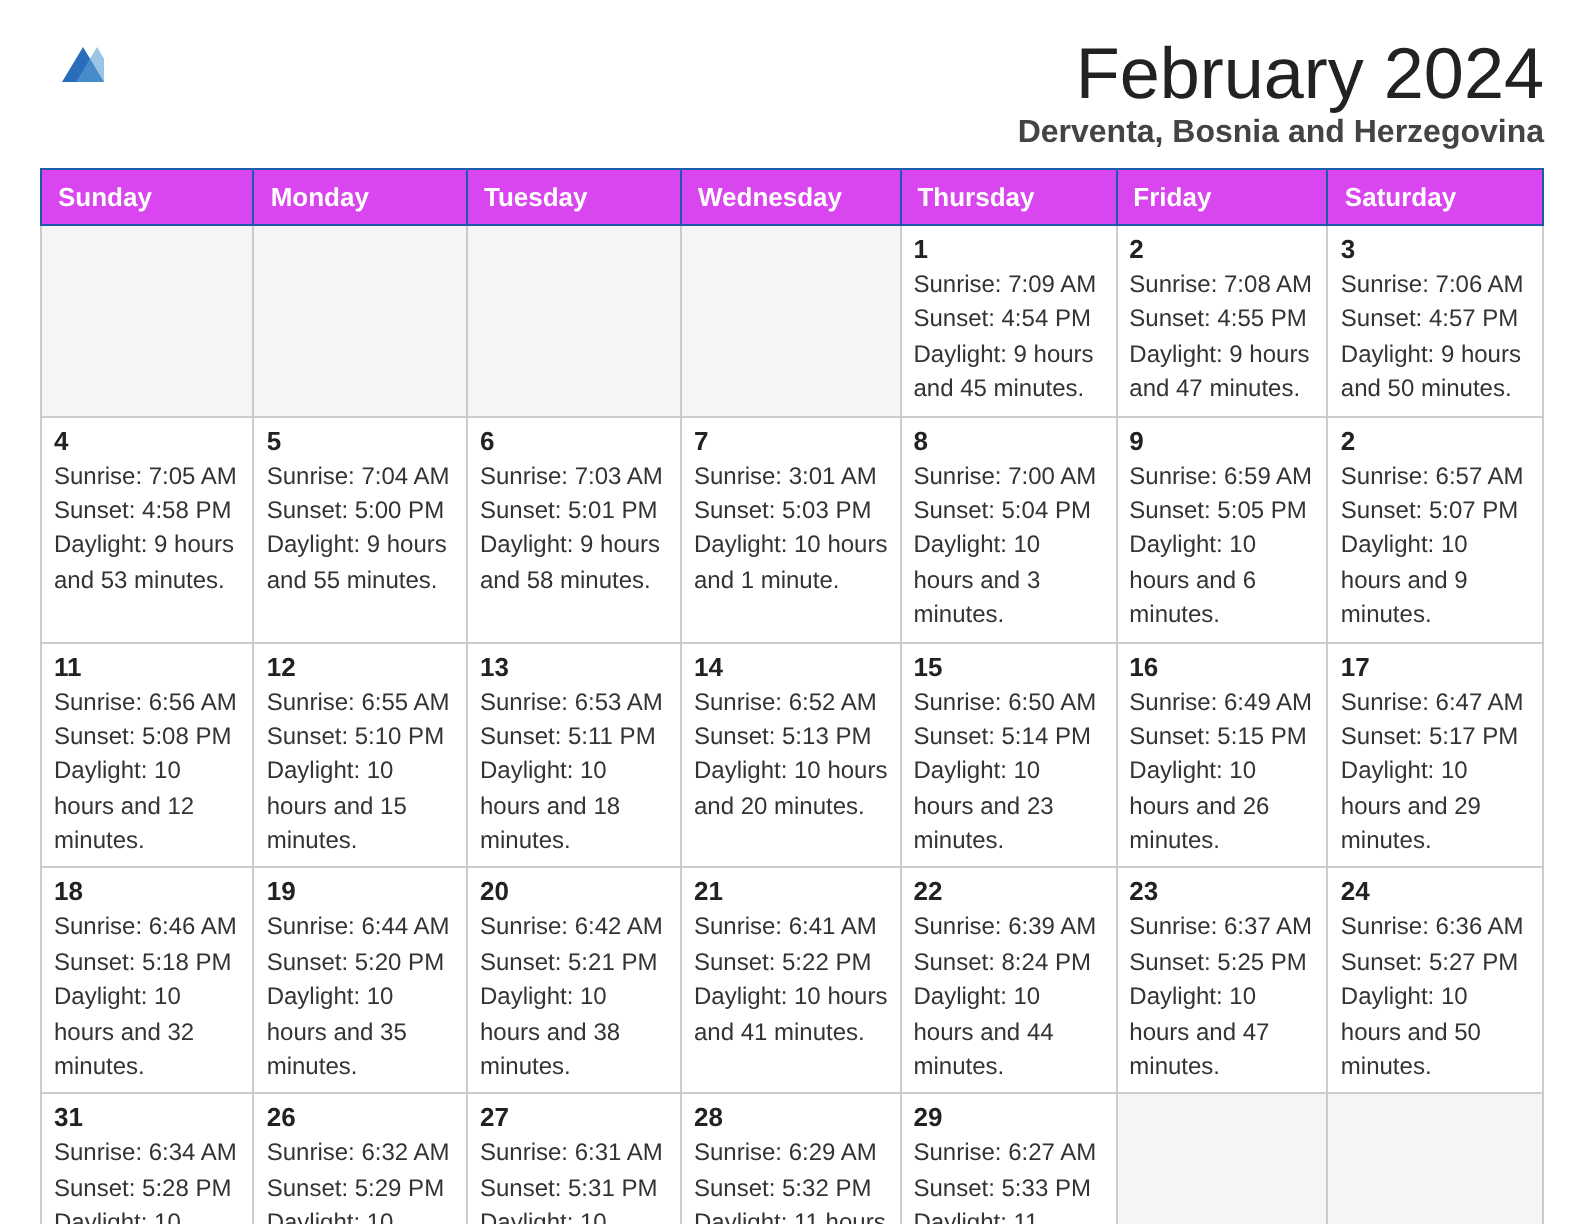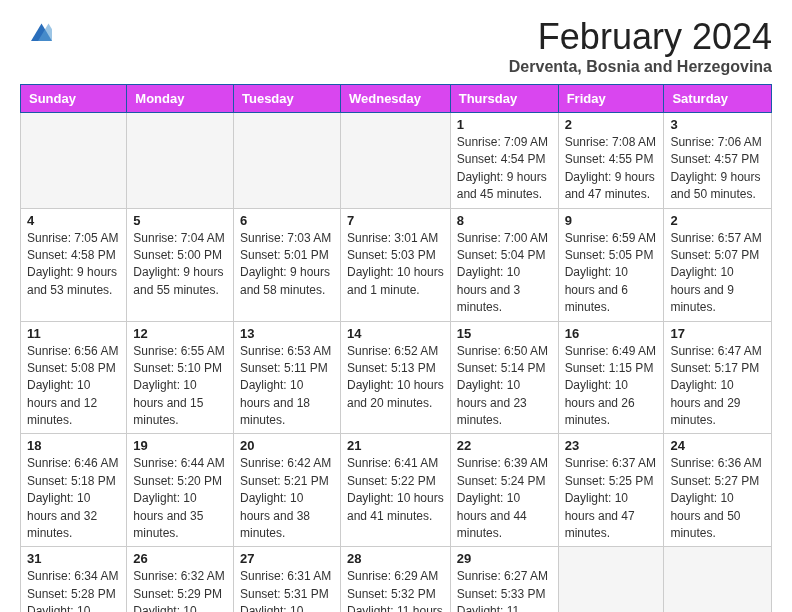--- a/index.html
+++ b/index.html
@@ -234,21 +234,21 @@
         <td>
           <span class="day-number">15</span>
           <div class="day-info">Sunrise: 6:50 AM
 Sunset: 5:14 PM
 Daylight: 10 hours
 and 23 minutes.</div>
         </td>
         <td>
           <span class="day-number">16</span>
           <div class="day-info">Sunrise: 6:49 AM
-Sunset: 1:15 PM
+Sunset: 5:15 PM
 Daylight: 10 hours
 and 26 minutes.</div>
         </td>
         <td>
           <span class="day-number">17</span>
           <div class="day-info">Sunrise: 6:47 AM
 Sunset: 5:17 PM
 Daylight: 10 hours
 and 29 minutes.</div>
         </td>
@@ -278,21 +278,21 @@
         <td>
           <span class="day-number">21</span>
           <div class="day-info">Sunrise: 6:41 AM
 Sunset: 5:22 PM
 Daylight: 10 hours
 and 41 minutes.</div>
         </td>
         <td>
           <span class="day-number">22</span>
           <div class="day-info">Sunrise: 6:39 AM
-Sunset: 5:24 PM
+Sunset: 8:24 PM
 Daylight: 10 hours
 and 44 minutes.</div>
         </td>
         <td>
           <span class="day-number">23</span>
           <div class="day-info">Sunrise: 6:37 AM
 Sunset: 5:25 PM
 Daylight: 10 hours
 and 47 minutes.</div>
         </td>

